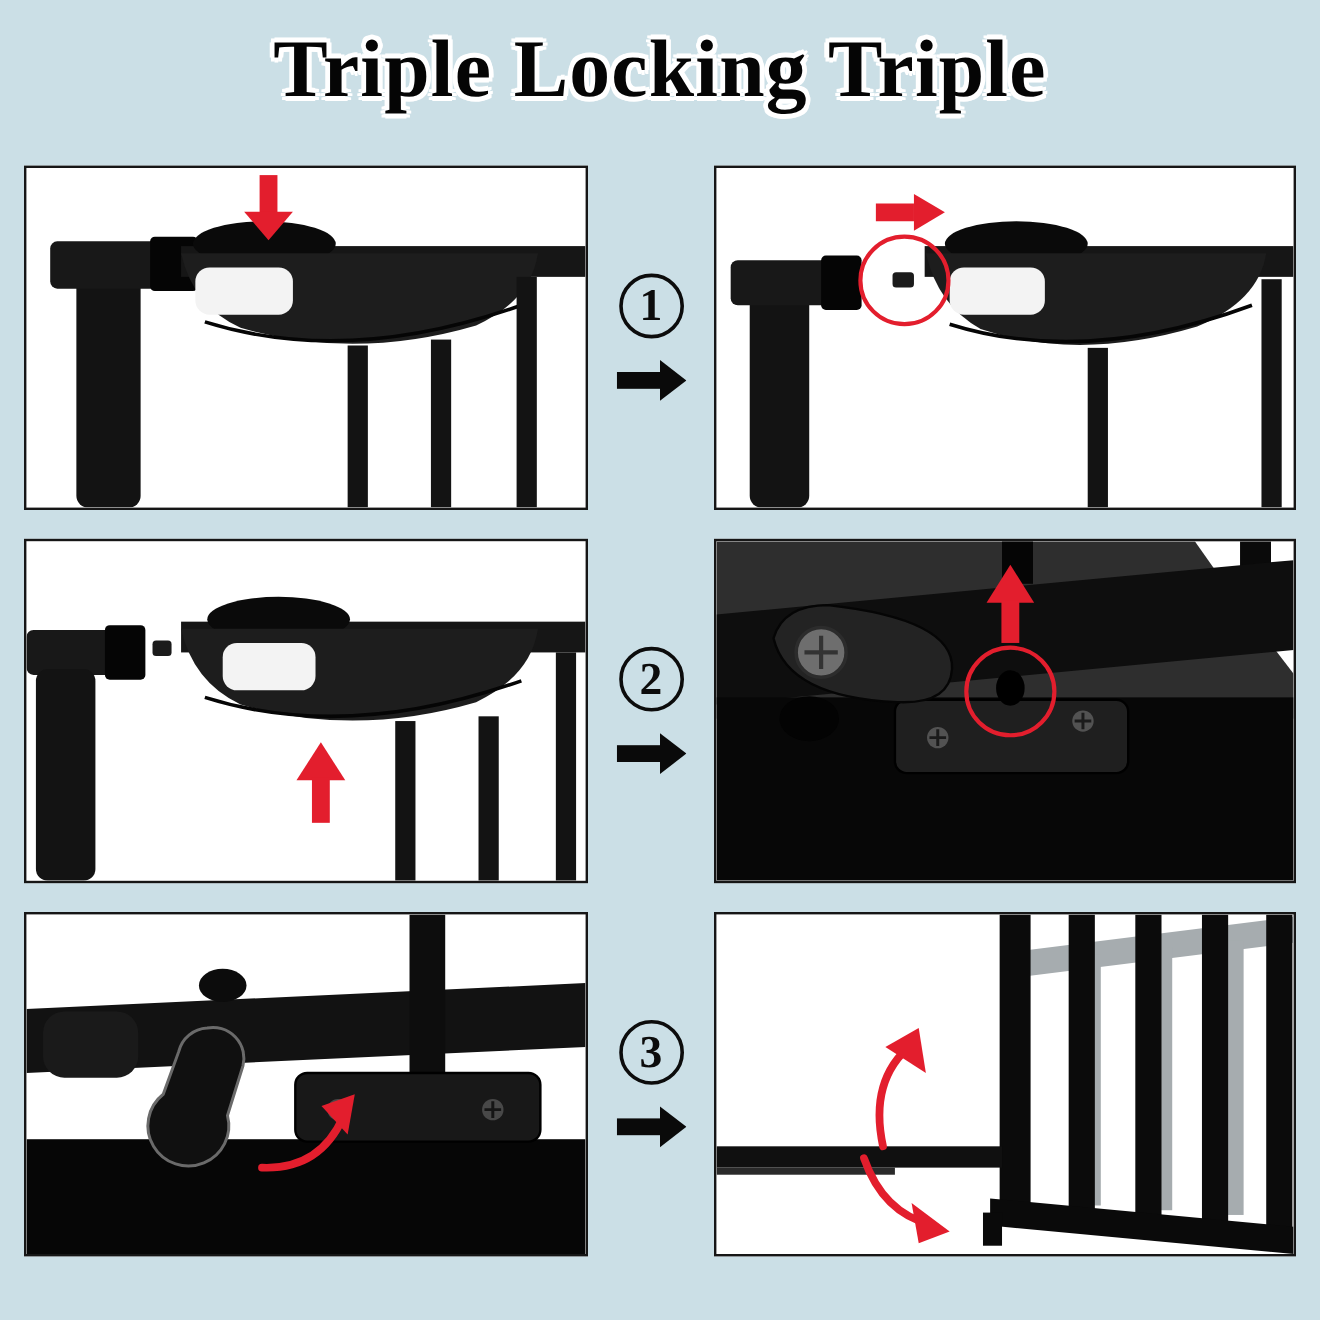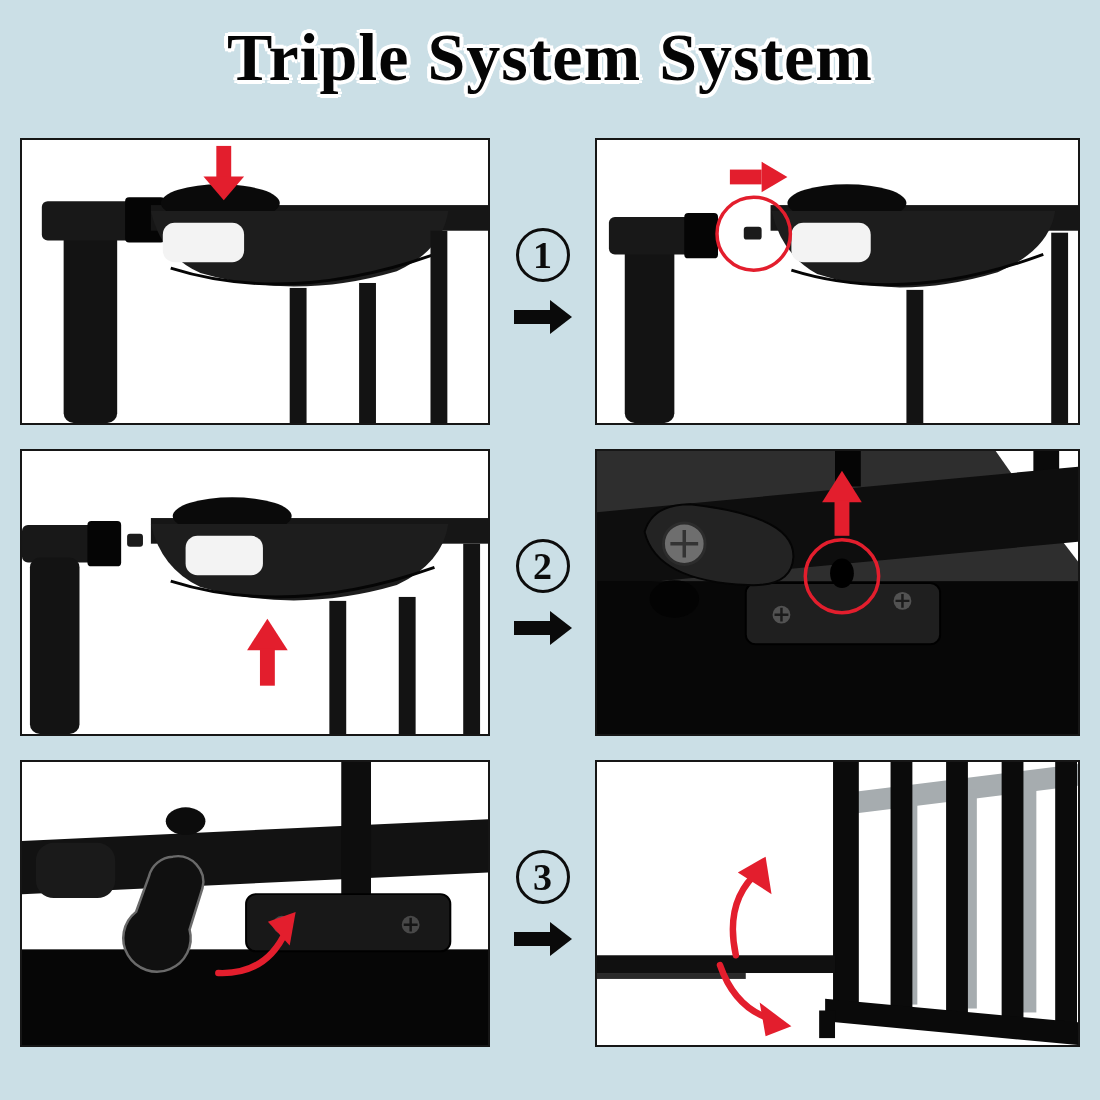--- a/index.html
+++ b/index.html
@@ -77,21 +77,21 @@
 
   .rfill   { fill: var(--accent-red); }
   .rstroke { stroke: var(--accent-red); fill: none; stroke-width: 6.5; stroke-linecap: round; }
   .rcircle { stroke: var(--accent-red); fill: none; stroke-width: 3.5; }
 </style>
 </head>
 <body>
 
 <div class="sheet">
 
-  <h1 class="title">Triple System System</h1>
+  <h1 class="title">Triple Locking Triple</h1>
 
   <div class="grid">
 
     <div class="panel">
       <svg viewBox="0 0 470 287" preserveAspectRatio="none">
         <g>
           <rect x="42" y="80" width="54" height="207" rx="10" fill="#131313"></rect>
           <rect x="20" y="62" width="100" height="40" rx="6" fill="#181818"></rect>
           <rect x="104" y="58" width="40" height="46" rx="4" fill="#050505"></rect>
           <rect x="130" y="66" width="340" height="26" fill="#161616"></rect>

